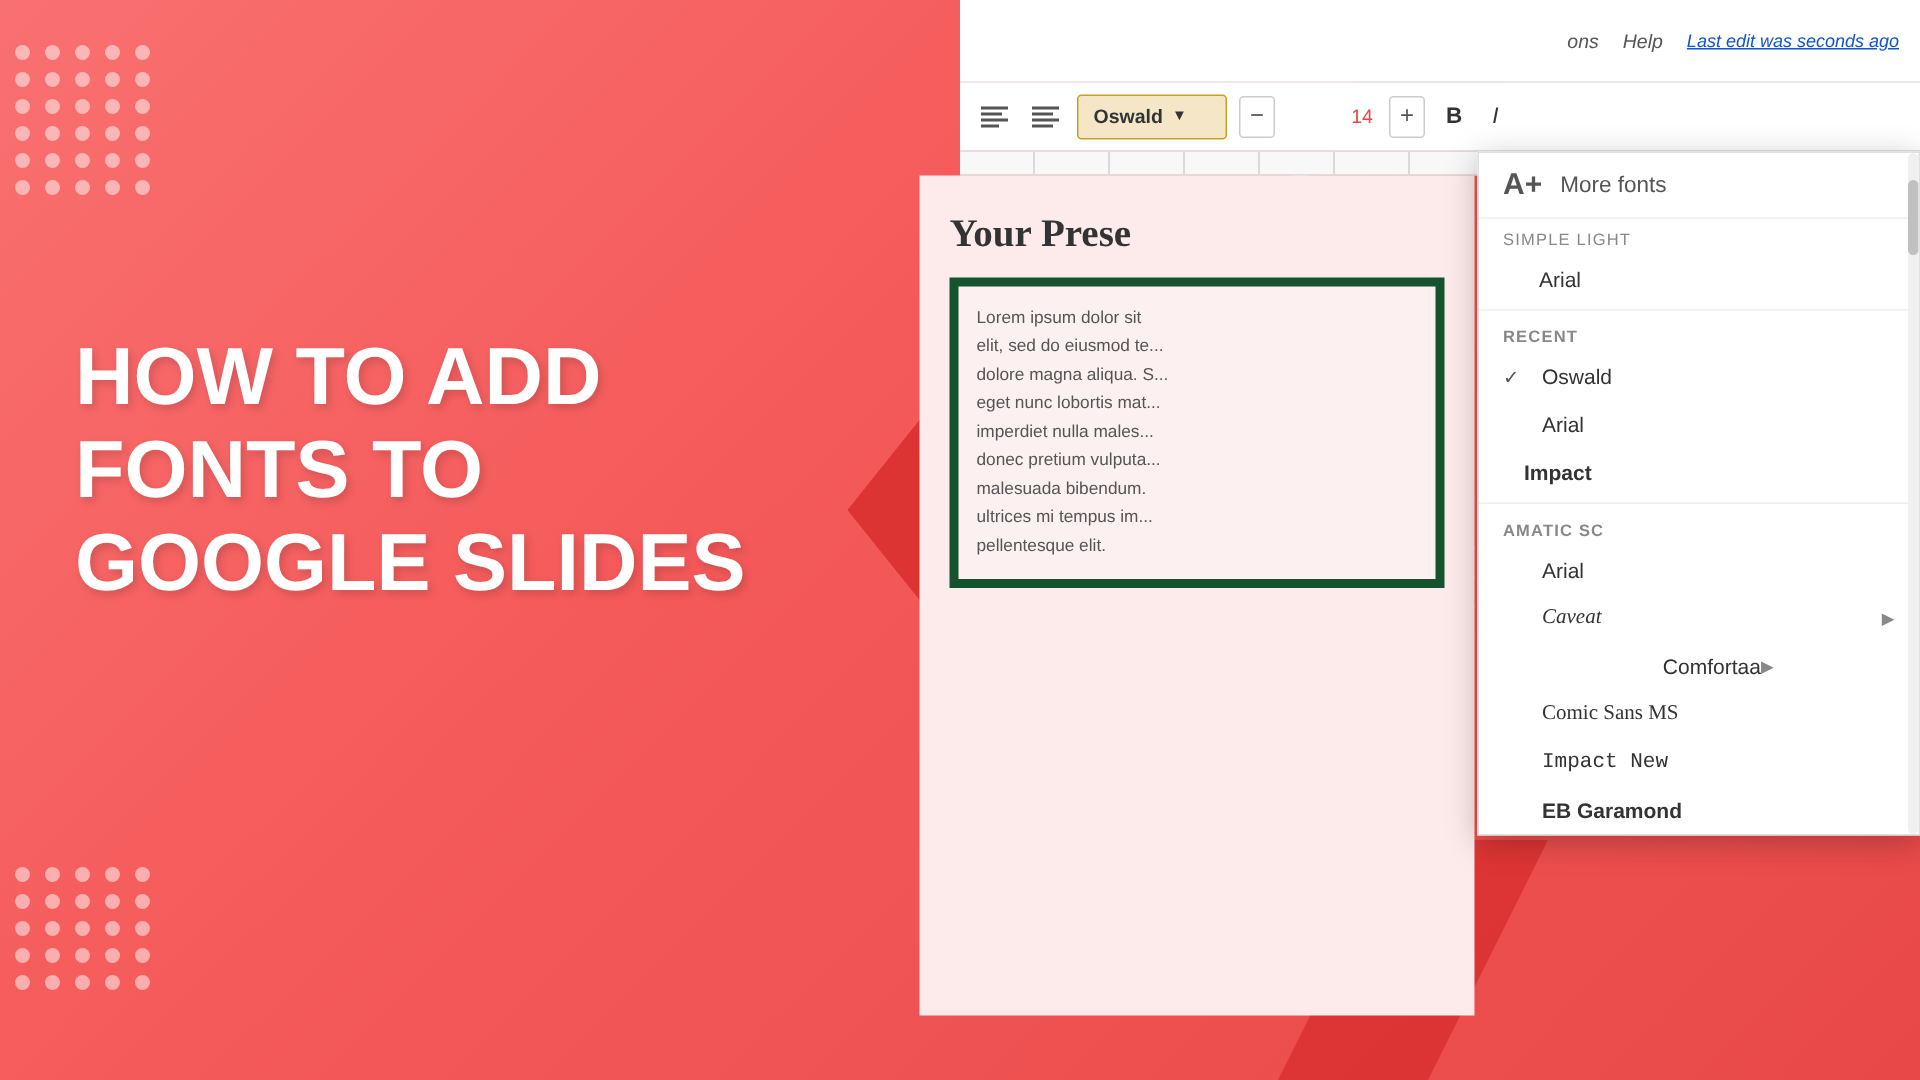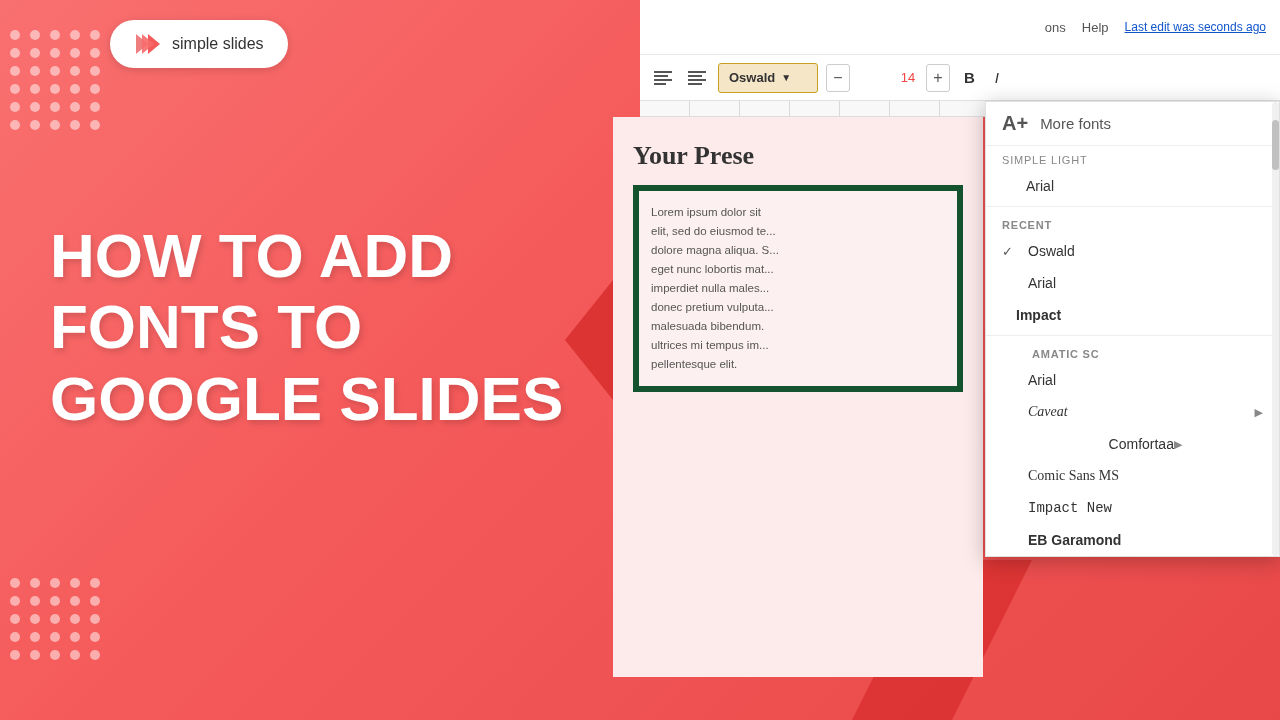--- a/index.html
+++ b/index.html
@@ -69,21 +69,21 @@
       border-radius: 50%;
       background: rgba(255,255,255,0.5);
     }
 
     
     .main-title {
       position: absolute;
       left: 50px;
       top: 220px;
       color: white;
-      font-size: 62px;
+      font-size: 54px;
       font-weight: 900;
       font-family: Arial, sans-serif;
       line-height: 1.15;
       text-transform: uppercase;
       text-shadow: 2px 3px 6px rgba(0,0,0,0.15);
       max-width: 540px;
     }
     .red-chevron-left {
       position: absolute;
       right: 555px;
@@ -192,48 +192,40 @@
     <div class="dot"></div>
       <div class="dot"></div>
       <div class="dot"></div>
       <div class="dot"></div>
     <div class="dot"></div>
       <div class="dot"></div>
       <div class="dot"></div>
       <div class="dot"></div>
   </div>
 
-  <div class="logo-area">
-    <svg class="logo-icon" viewBox="0 0 28 28">
-      <polygon points="14,4 26,14 14,24" fill="#f55a5a"></polygon>
-      <polygon points="2,4 14,14 2,24" fill="#e84848" opacity="0.7"></polygon>
-      <polygon points="8,4 20,14 8,24" fill="#f76a6a" opacity="0.9"></polygon>
-    </svg>
-    <span style="font-size:16px;color:#333;font-weight:500;">simple slides</span>
-  </div>
 
   <svg class="red-chevron-left" width="220" height="400" viewBox="0 0 220 400">
     <polygon points="220,0 60,200 220,400" fill="#d93030" opacity="0.9"></polygon>
   </svg>
 
   <svg style="position:absolute;right:255px;top:0;z-index:1;" width="160" height="160" viewBox="0 0 160 160">
     <polygon points="60,0 160,0 100,160 0,160" fill="#d93030" opacity="0.85"></polygon>
   </svg>
 
   <svg style="position:absolute;right:248px;bottom:0;z-index:1;" width="180" height="160" viewBox="0 0 180 160">
     <polygon points="80,0 180,0 100,160 0,160" fill="#d93030" opacity="0.85"></polygon>
   </svg>
 
   <div class="main-title">
     <div>HOW TO ADD</div>
     <div>FONTS TO</div>
     <div>GOOGLE SLIDES</div>
   </div>
 
-  <div style="position:absolute;right:0;top:0;width:640px;height:55px;background:white;display:flex;align-items:center;justify-content:flex-end;padding:0 14px;gap:16px;border-bottom:1px solid #e8e8e8;z-index:5;">
+  <div style="position:absolute;right:0;top:0;width:640px;height:55px;background:white;display:flex;align-items:center;justify-content:flex-end;padding:0 14px;gap:16px;border-bottom:1px solid #e8e8e8;z-index:5;font-style:italic;">
     <span style="font-size:13px;color:#555;cursor:pointer;">ons</span>
     <span style="font-size:13px;color:#555;cursor:pointer;">Help</span>
     <span style="font-size:12px;color:#1155cc;text-decoration:underline;">Last edit was seconds ago</span>
   </div>
 
   <div style="position:absolute;right:0;top:55px;width:640px;height:46px;background:white;display:flex;align-items:center;padding:0 10px;gap:8px;border-bottom:1px solid #e0e0e0;z-index:5;">
 
     <div style="cursor:pointer;display:flex;flex-direction:column;gap:2px;padding:4px;">
       <div style="width:18px;height:2px;background:#555;"></div>
       <div style="width:14px;height:2px;background:#555;"></div>
@@ -310,21 +302,21 @@
     <div style="padding:8px 16px 8px 42px;font-size:14px;color:#333;cursor:pointer;">
       <span>Arial</span>
     </div>
 
     <div style="padding:8px 16px 8px 30px;font-size:14px;color:#333;cursor:pointer;font-family:Impact,sans-serif;font-weight:bold;">
       <span>Impact</span>
     </div>
 
     <div style="height:1px;background:#eee;margin:4px 0;"></div>
 
-    <div style="padding:8px 16px 4px;font-size:11px;font-weight:bold;color:#888;letter-spacing:0.8px;margin-left:30px;">AMATIC SC</div>
+    <div style="padding:8px 16px 4px;font-size:11px;font-weight:bold;color:#888;letter-spacing:0.8px;">AMATIC SC</div>
 
     <div style="padding:8px 16px 8px 42px;font-size:14px;color:#333;cursor:pointer;">
       <span>Arial</span>
     </div>
 
     <div style="padding:8px 16px 8px 42px;font-size:14px;color:#333;cursor:pointer;display:flex;align-items:center;justify-content:space-between;">
       <span style="font-style:italic;font-family:Georgia,serif;">Caveat</span>
       <span style="font-size:11px;color:#888;">▶</span>
     </div>
 

